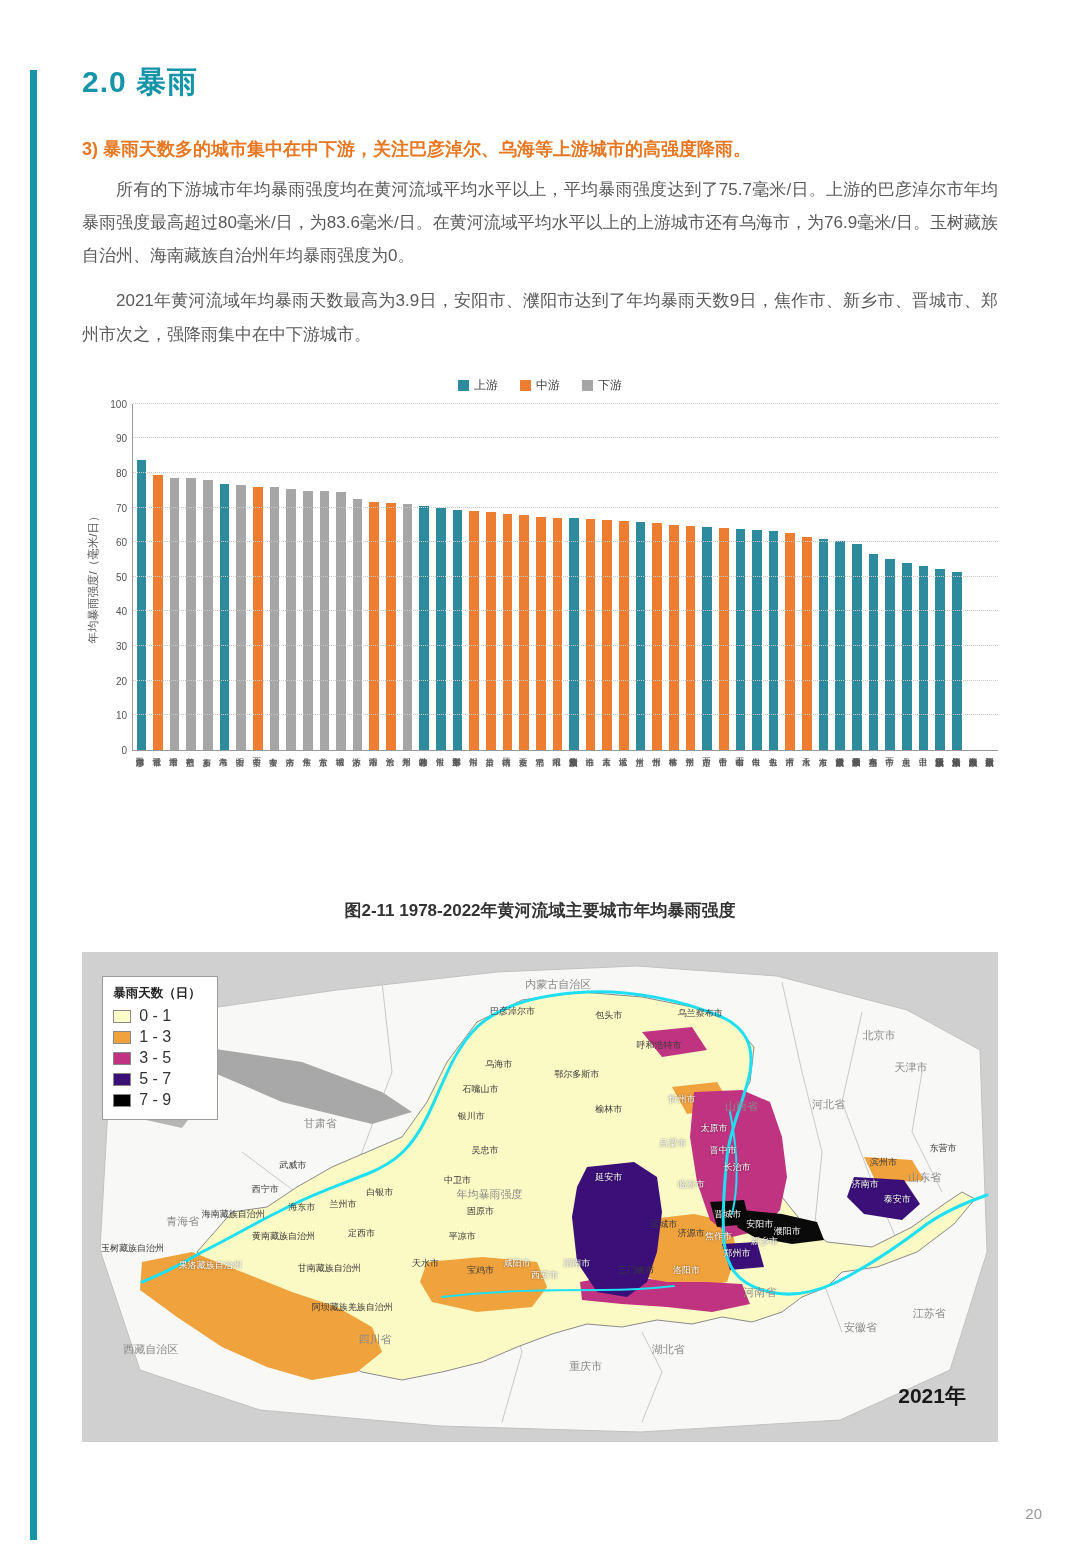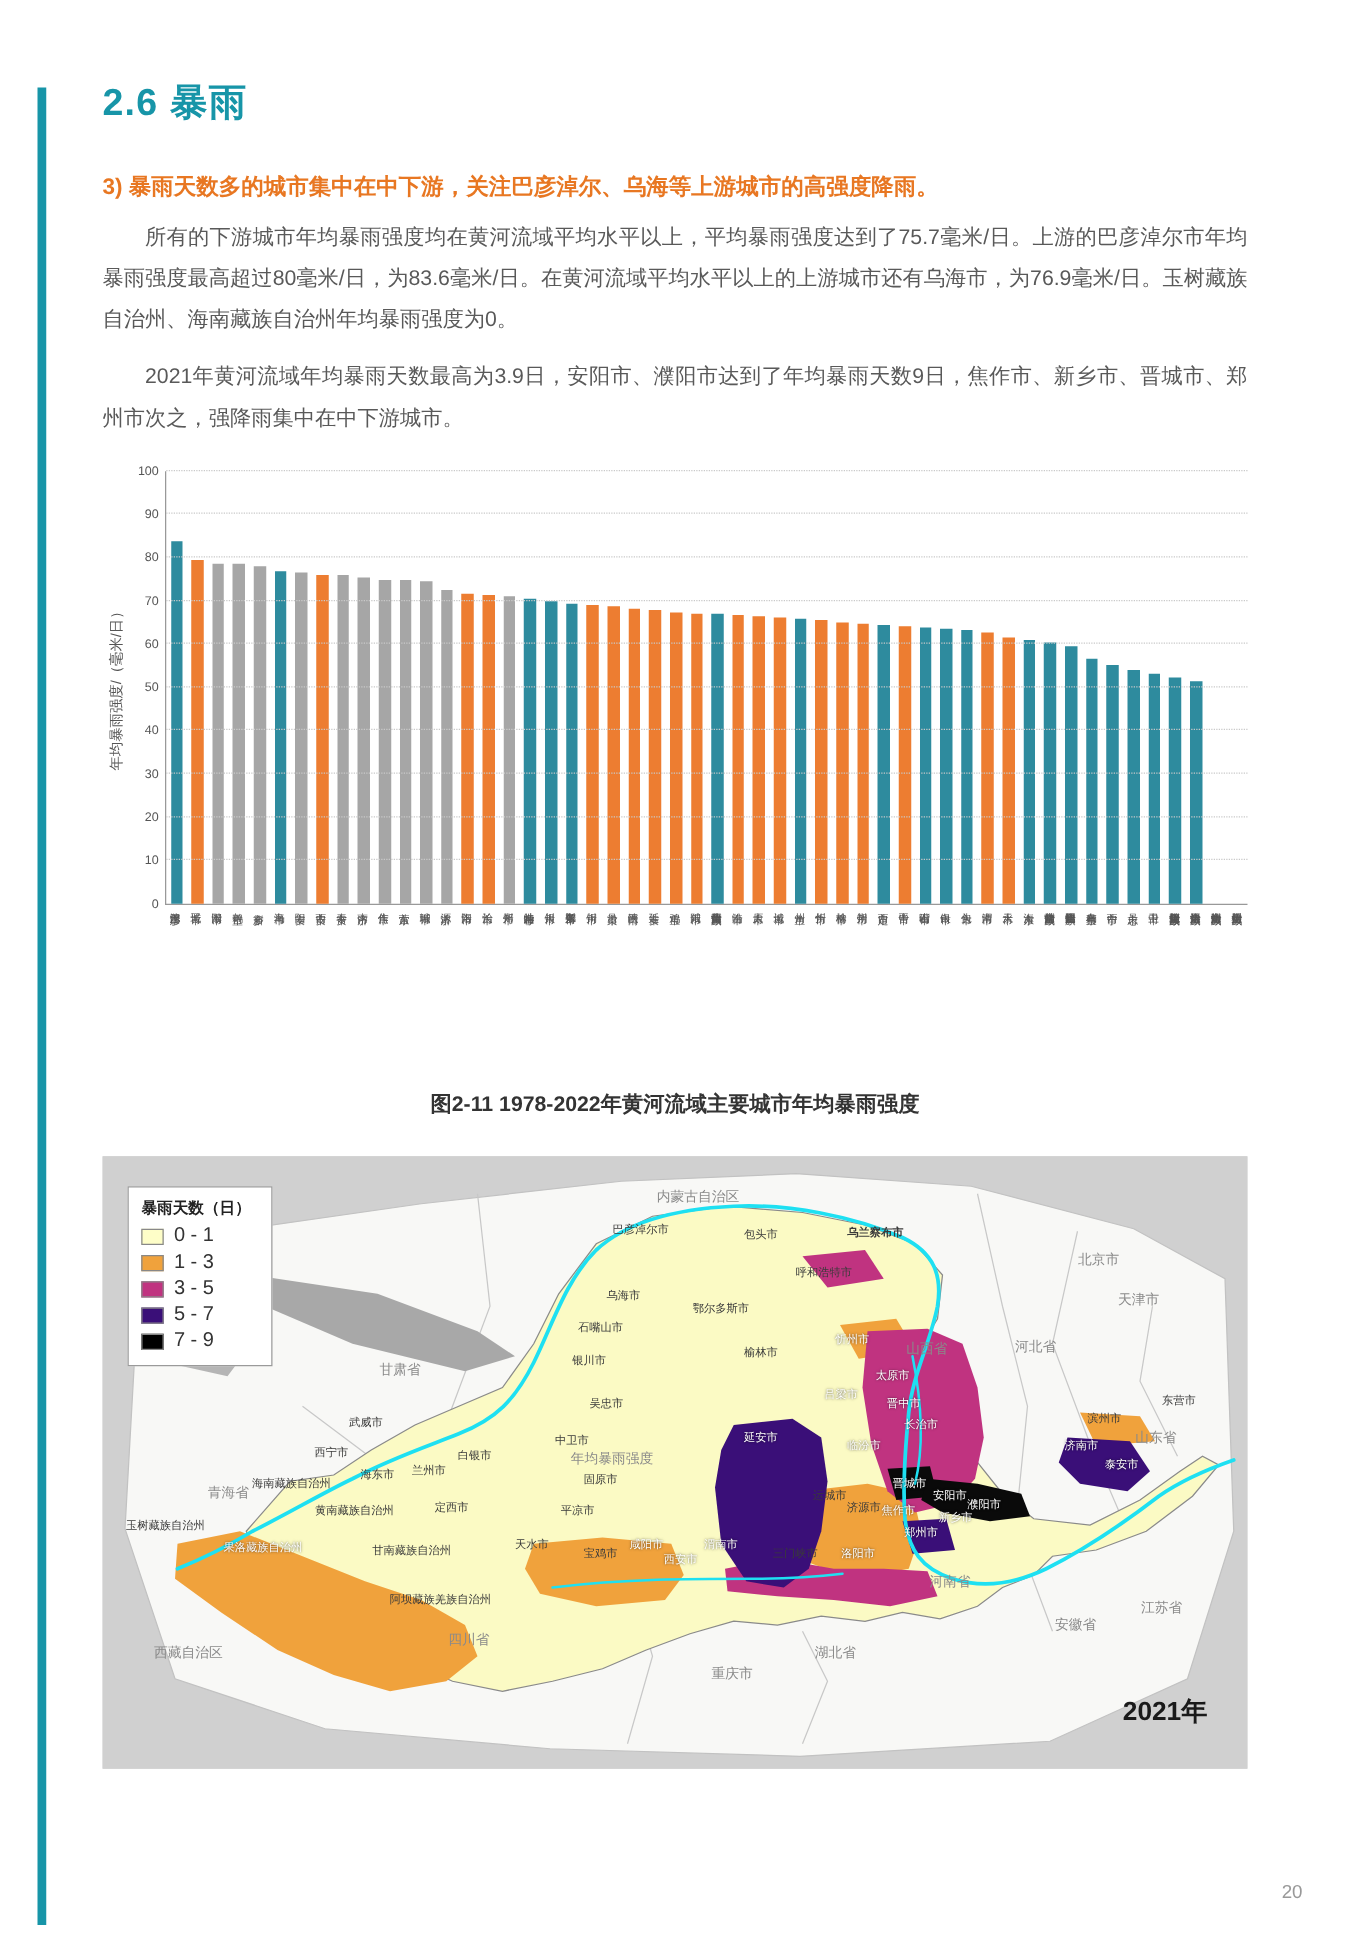--- a/index.html
+++ b/index.html
@@ -47,28 +47,42 @@
 
   .page-number{position:absolute;right:38px;bottom:38px;color:#999;font-size:15px;}
 </style>
 </head>
 <body>
 
 <div class="accent-bar"></div>
 
 <div class="content">
 
-  <h1 class="page-title">2.6 暴雨</h1>
+  <h1 class="page-title">2.0 暴雨</h1>
 
   <h2 class="sub-heading">3) 暴雨天数多的城市集中在中下游，关注巴彦淖尔、乌海等上游城市的高强度降雨。</h2>
 
   <p class="para">所有的下游城市年均暴雨强度均在黄河流域平均水平以上，平均暴雨强度达到了75.7毫米/日。上游的巴彦淖尔市年均暴雨强度最高超过80毫米/日，为83.6毫米/日。在黄河流域平均水平以上的上游城市还有乌海市，为76.9毫米/日。玉树藏族自治州、海南藏族自治州年均暴雨强度为0。</p>
   <p class="para">2021年黄河流域年均暴雨天数最高为3.9日，安阳市、濮阳市达到了年均暴雨天数9日，焦作市、新乡市、晋城市、郑州市次之，强降雨集中在中下游城市。</p>
 
   <div class="chart-wrap">
+    <div class="chart-legend">
+        <span class="legend-item">
+          <span class="swatch" style="background: rgb(46, 139, 158);"></span>
+          <span>上游</span>
+        </span>
+        <span class="legend-item">
+          <span class="swatch" style="background: rgb(237, 125, 49);"></span>
+          <span>中游</span>
+        </span>
+        <span class="legend-item">
+          <span class="swatch" style="background: rgb(166, 166, 166);"></span>
+          <span>下游</span>
+        </span>
+      </div>
     <div class="plot-area">
       <div class="y-title">年均暴雨强度/（毫米/日）</div>
       <div class="bars">
           <div class="bar-slot">
             <div class="bar" title="巴彦淖尔市 83.6" style="height: 83.6%; background: rgb(46, 139, 158);"></div>
           </div>
           <div class="bar-slot">
             <div class="bar" title="晋城市 79.5" style="height: 79.5%; background: rgb(237, 125, 49);"></div>
           </div>
           <div class="bar-slot">
@@ -498,21 +512,21 @@
         <div class="map-label province" style="left: 85%; top: 76.5%;">安徽省</div>
         <div class="map-label province" style="left: 64%; top: 81%;">湖北省</div>
         <div class="map-label province" style="left: 55%; top: 84.5%;">重庆市</div>
         <div class="map-label province" style="left: 32%; top: 79%;">四川省</div>
         <div class="map-label province" style="left: 7.5%; top: 81%;">西藏自治区</div>
         <div class="map-label province" style="left: 11%; top: 55%;">青海省</div>
         <div class="map-label province" style="left: 26%; top: 35%;">甘肃省</div>
         <div class="map-label province" style="left: 44.5%; top: 49.5%;">年均暴雨强度</div>
         <div class="map-label city" style="left: 47%; top: 12%;">巴彦淖尔市</div>
         <div class="map-label city" style="left: 57.5%; top: 13%;">包头市</div>
-        <div class="map-label city" style="left: 67.5%; top: 12.5%; font-weight: bold;">乌兰察布市</div>
+        <div class="map-label city" style="left: 67.5%; top: 12.5%;">乌兰察布市</div>
         <div class="map-label city" style="left: 63%; top: 19%;">呼和浩特市</div>
         <div class="map-label city" style="left: 54%; top: 25%;">鄂尔多斯市</div>
         <div class="map-label city" style="left: 45.5%; top: 23%;">乌海市</div>
         <div class="map-label city" style="left: 43.5%; top: 28%;">石嘴山市</div>
         <div class="map-label city" style="left: 42.5%; top: 33.5%;">银川市</div>
         <div class="map-label city" style="left: 57.5%; top: 32%;">榆林市</div>
         <div class="map-label city light" style="left: 65.5%; top: 30%;">忻州市</div>
         <div class="map-label city light" style="left: 69%; top: 36%;">太原市</div>
         <div class="map-label city light" style="left: 64.5%; top: 39%;">吕梁市</div>
         <div class="map-label city light" style="left: 70%; top: 40.5%;">晋中市</div>

